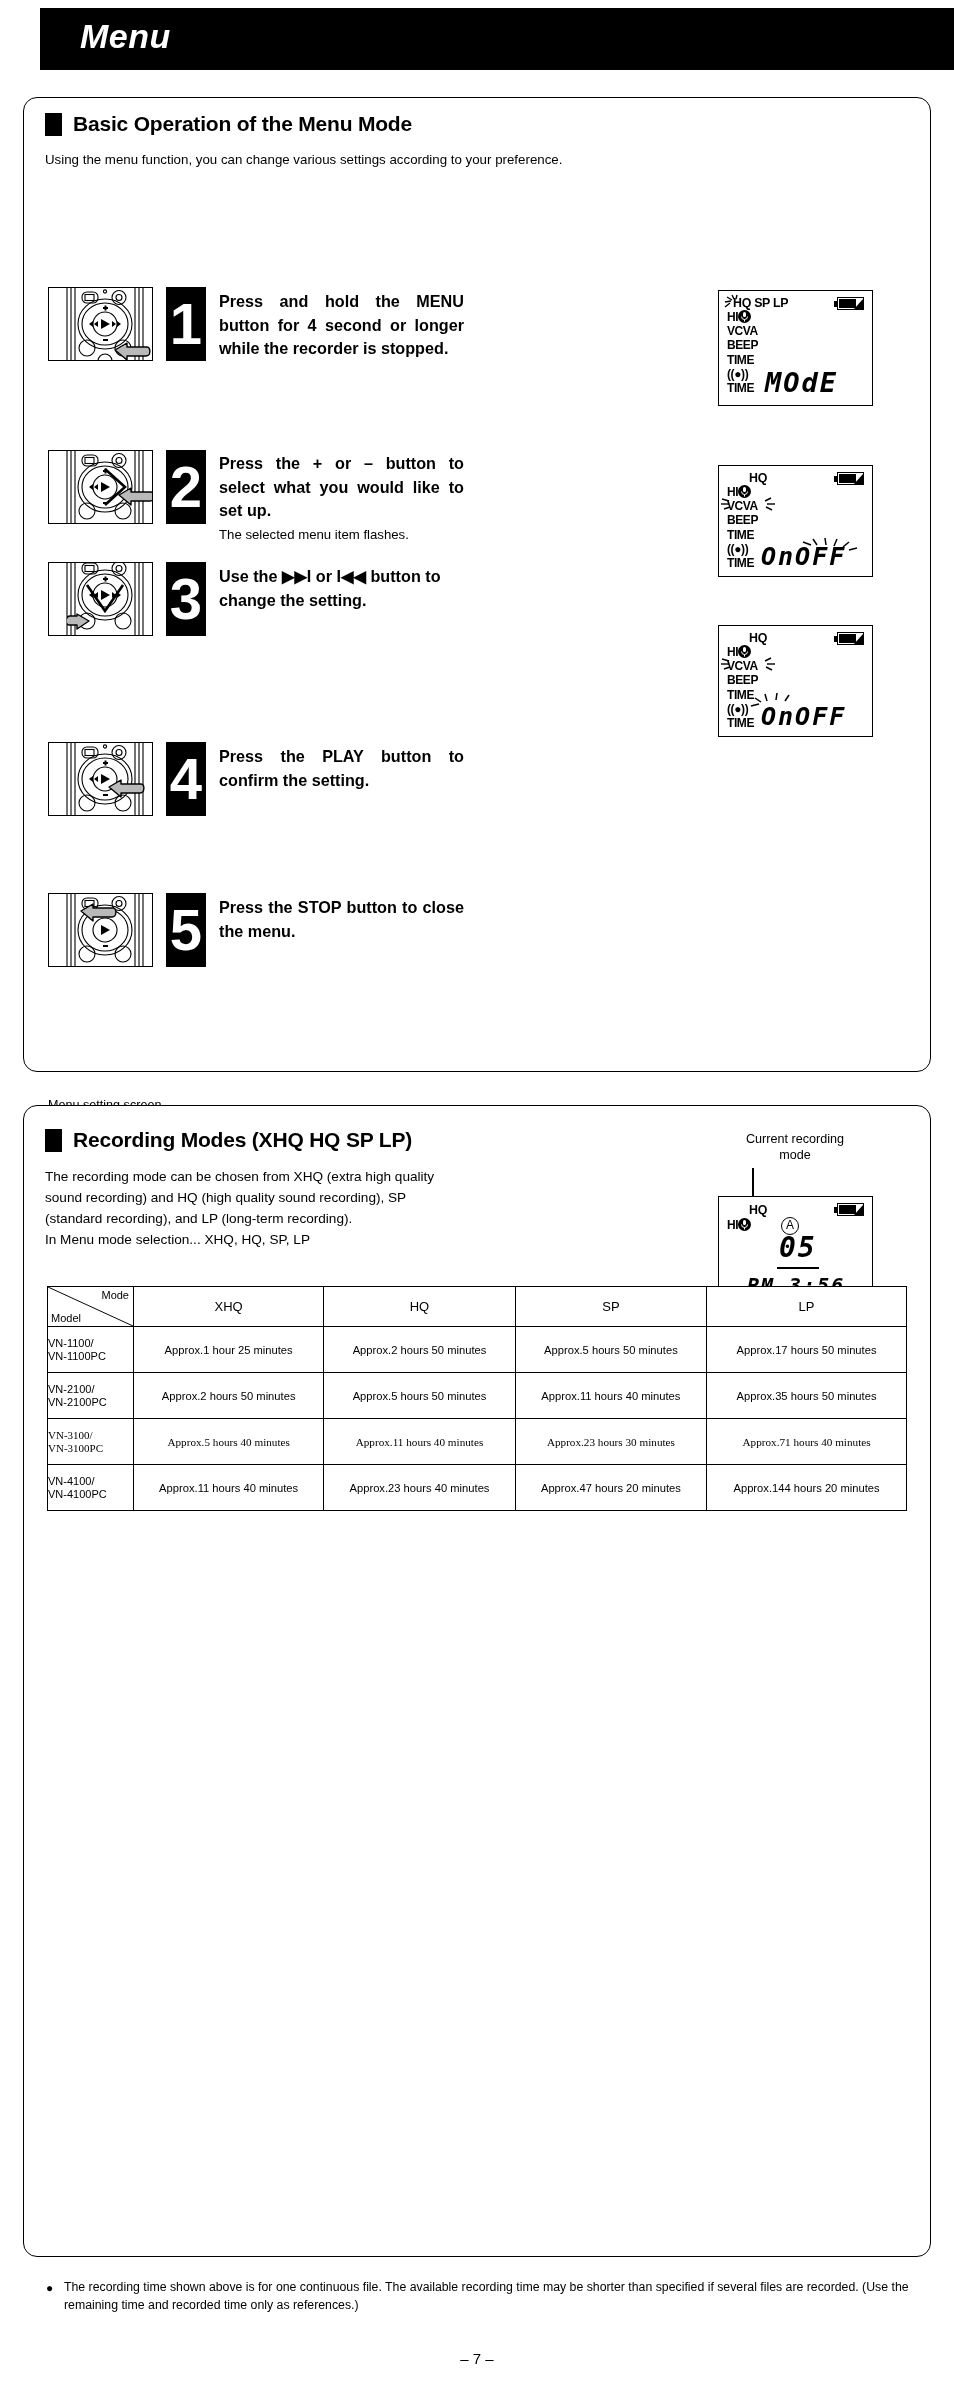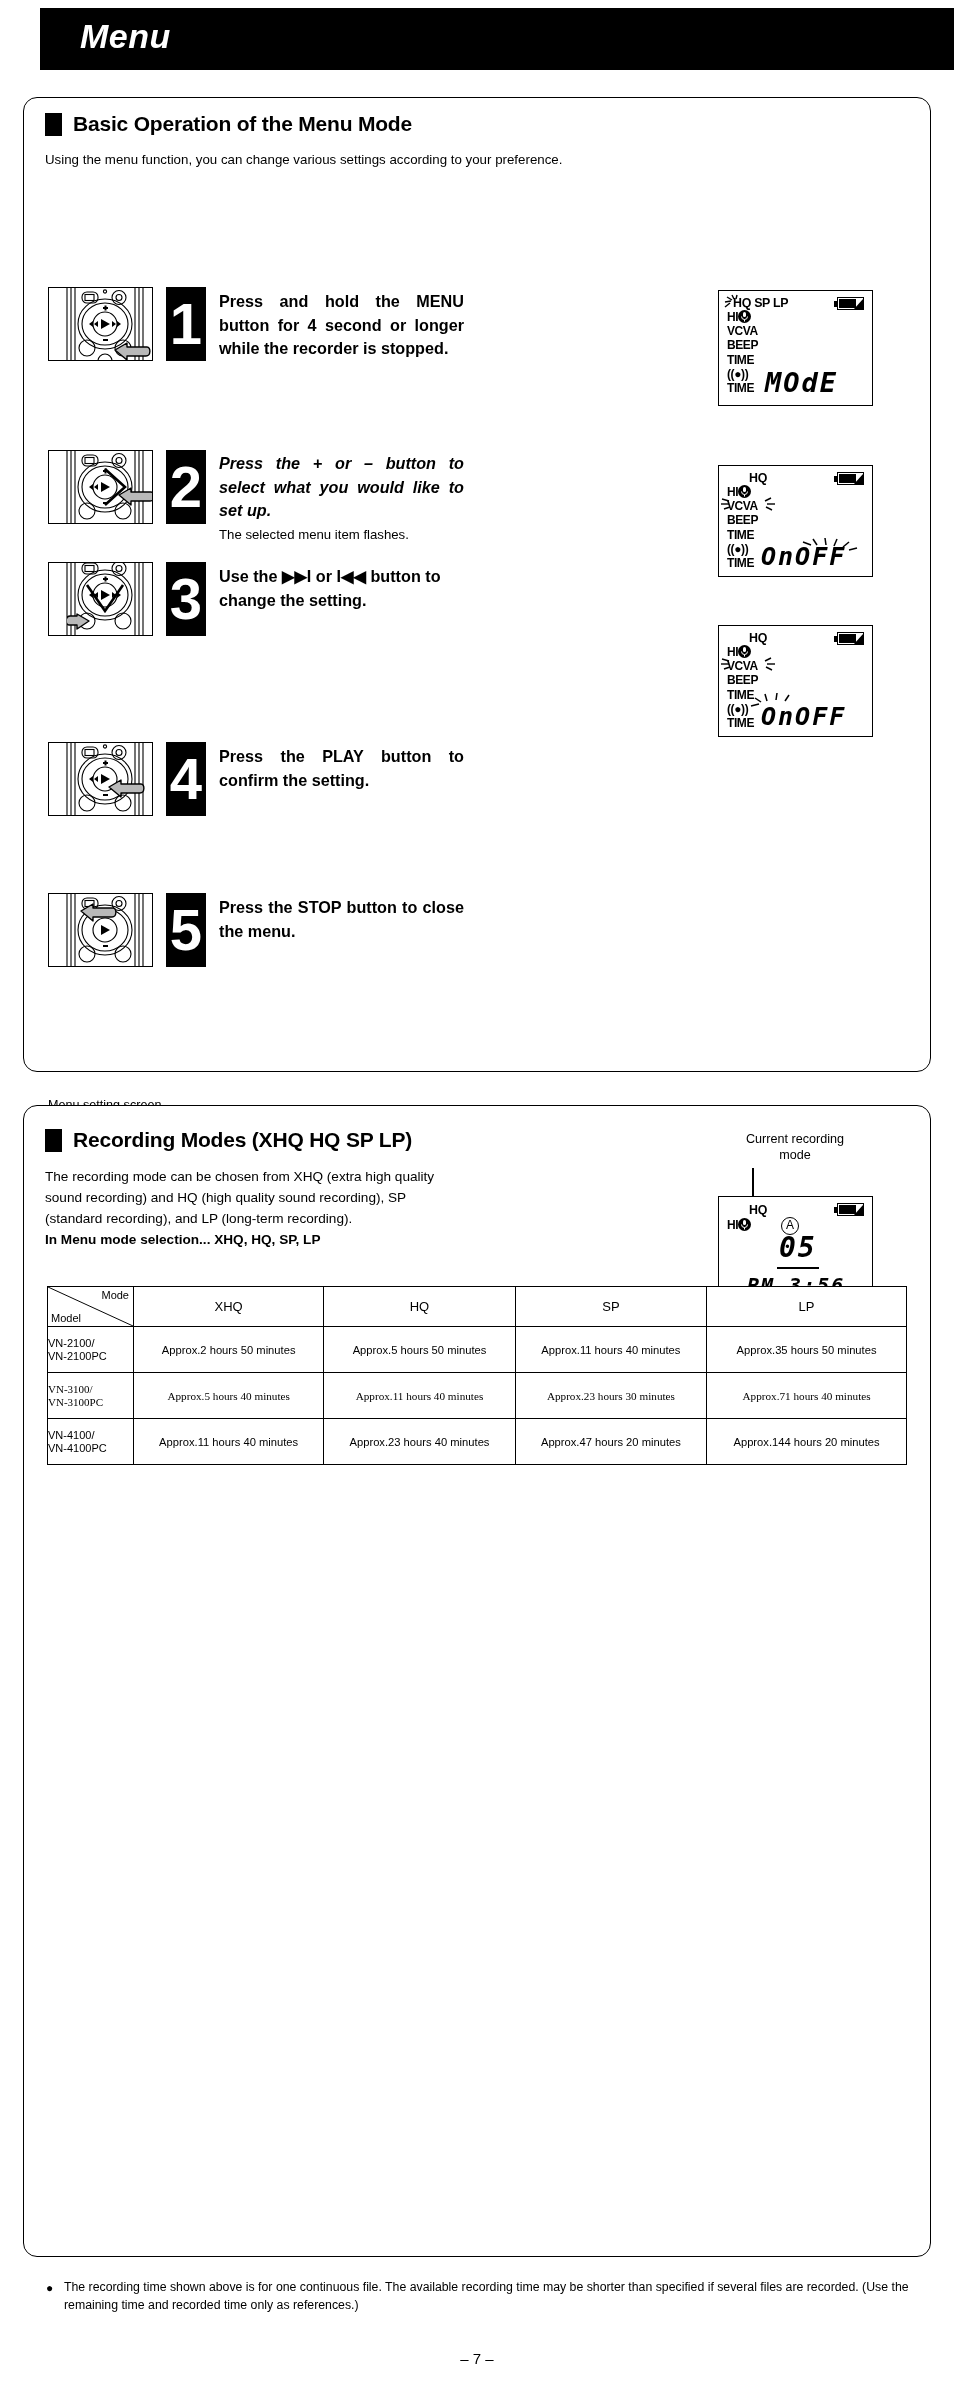--- a/index.html
+++ b/index.html
@@ -204,21 +204,21 @@
       <path d="M56 18 L76 36 L56 54" stroke="#000" stroke-width="2.6"></path>
       <circle cx="38" cy="60" r="8"></circle>
       <circle cx="74" cy="60" r="8"></circle>
     </g>
   </svg>
   <svg width="40" height="26" viewBox="0 0 40 26" style="position:absolute; left:68px; top:30px;">
     <path d="M2 14 L14 7 L14 11 L34 11 C38 11 38 20 33 20 L14 20 L14 24 Z" fill="#b9b9b9" stroke="#000" stroke-width="1.4" stroke-linejoin="round"></path>
   </svg>
 </div>
 <div class="step-num" style="left:166px; top:450px; width:40px; height:74px;">2</div>
-<div class="step-text" style="left:219px; top:452px; width:245px;font-style:italic;">Press the + or – button to select what you would like to set up.</div>
+<div class="step-text" style="left:219px; top:452px; width:245px;">Press the + or – button to select what you would like to set up.</div>
 <div class="step-sub" style="left:219px; top:527px; width:260px;">The selected menu item flashes.</div>
 
 <div class="step-device" style="left:48px; top:562px; width:105px; height:74px;">
   <svg width="105" height="74" viewBox="0 0 105 74">
     <g fill="none" stroke="#000" stroke-width="1.1">
       <path d="M18 -4 L18 78 M22 -4 L22 78 M26 -4 L26 78"></path>
       <path d="M86 -4 L86 78 M90 -4 L90 78 M94 -4 L94 78"></path>
       <rect x="33" y="0" width="16" height="11" rx="5"></rect>
       <rect x="36" y="2.5" width="9" height="6"></rect>
       <circle cx="70" cy="5.5" r="7"></circle>
@@ -513,21 +513,21 @@
 <div class="note-bullet" style="left:46px; top:1597px;">●</div>
 <div class="note-item" style="left:62px; top:1594px; width:845px;">If you press the STOP button during a menu setup operation, the recorder will stop and apply the items that were set to that point.</div>
 
 <div class="panel" id="panel-rec"></div>
 
 <div class="sec-head" style="left:45px; top:1128px;">
   <div class="sec-square"></div>
   <div class="sec-title">Recording Modes (XHQ HQ SP LP)</div>
 </div>
 <div class="para" style="left:45px; top:1166px; width:400px; line-height:21px; font-size:13.6px;">The recording mode can be chosen from XHQ (extra high quality sound recording) and HQ (high quality sound recording), SP (standard recording), and LP (long-term recording).</div>
-<div class="para" style="left:45px; top:1230px; width:420px; font-weight:bold; font-size:13.6px;">In Menu mode selection... XHQ, HQ, SP, LP</div>
+<div class="para" style="left:45px; top:1230px; width:420px; font-weight:normal; font-size:13.6px;">In Menu mode selection... XHQ, HQ, SP, LP</div>
 
 <div class="cur-label" style="left:700px; top:1131px; width:190px; white-space:pre-line;">Current recording
 mode</div>
 <div class="leader" style="left:752px; top:1168px; width:1.6px; height:29px;"></div>
 
 <div class="lcd" style="left:718px; top:1196px; width:155px; height:100px;">
   <div class="batt">
     <div class="body"></div>
       <div class="fill"></div>
       <div class="tip"></div>
@@ -558,20 +558,28 @@
         <span class="mode">Mode</span>
         <span class="model">Model</span>
       </th>
       <th class="hdrcell">XHQ</th>
       <th class="hdrcell">HQ</th>
       <th class="hdrcell">SP</th>
       <th class="hdrcell">LP</th>
     </tr>
   </thead>
   <tbody>
+    <tr style="height:46px;">
+      <td class="modelcell" style="white-space:pre-line; text-align:left;">VN-1100/
+VN-1100PC</td>
+      <td>Approx.1 hour 25 minutes</td>
+      <td>Approx.2 hours 50 minutes</td>
+      <td>Approx.5 hours 50 minutes</td>
+      <td>Approx.17 hours 50 minutes</td>
+    </tr>
     <tr style="height:46px;">
       <td class="modelcell" style="white-space:pre-line; text-align:left;">VN-2100/
 VN-2100PC</td>
       <td>Approx.2 hours 50 minutes</td>
       <td>Approx.5 hours 50 minutes</td>
       <td>Approx.11 hours 40 minutes</td>
       <td>Approx.35 hours 50 minutes</td>
     </tr>
     <tr style="height:46px;font-family:Liberation Serif, serif;">
       <td class="modelcell" style="white-space:pre-line; text-align:left;">VN-3100/

